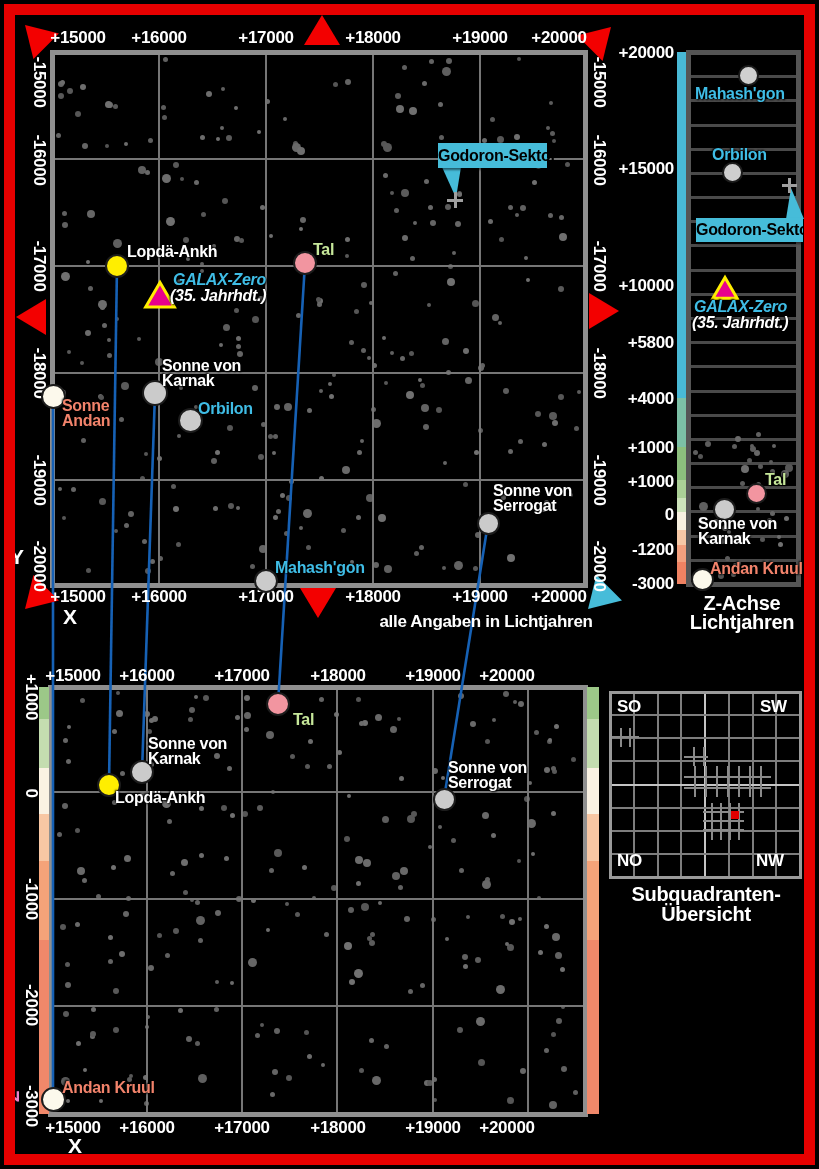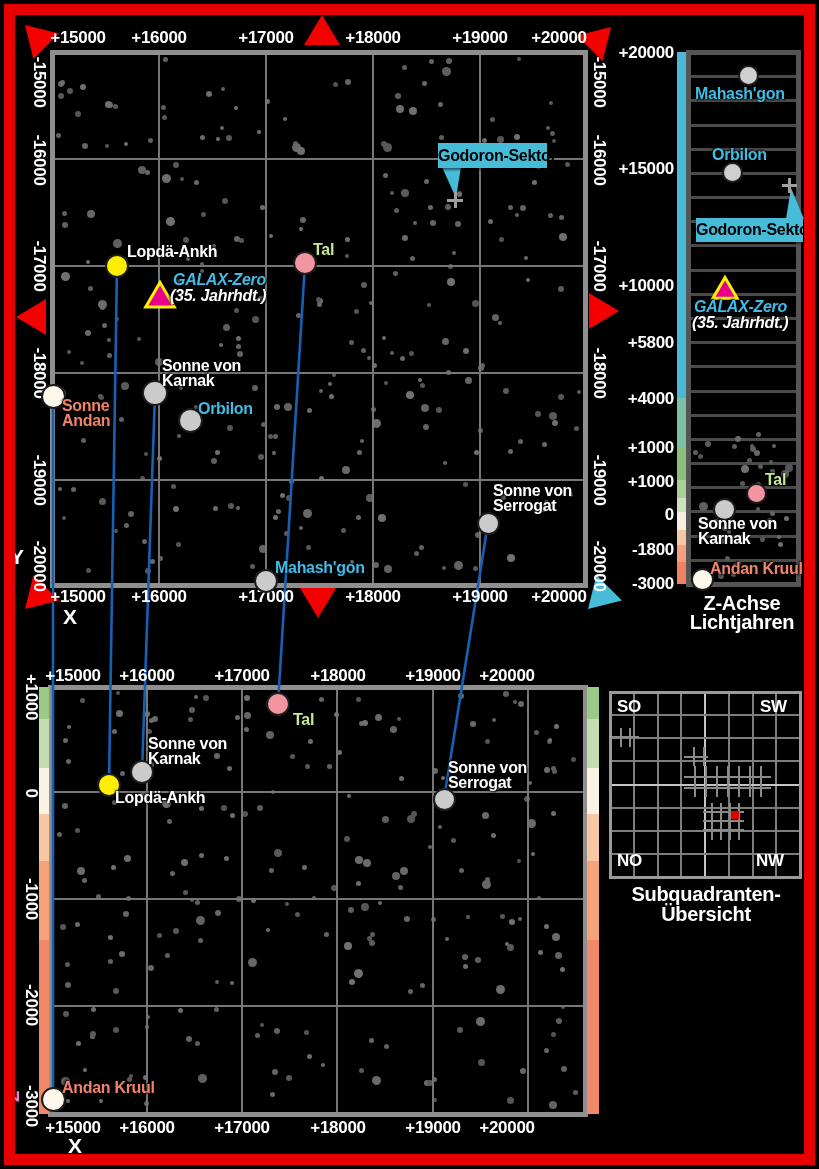--- a/index.html
+++ b/index.html
@@ -722,21 +722,21 @@
       <div class="tick rot" style="position: absolute; left: 31px; top: 1005px;">-2000</div>
       <div class="tick rot" style="position: absolute; left: 31px; top: 1106px;">-3000</div>
       <div class="tickr" style="position: absolute; left: 594px; top: 43px;">+20000</div>
       <div class="tickr" style="position: absolute; left: 594px; top: 159px;">+15000</div>
       <div class="tickr" style="position: absolute; left: 594px; top: 276px;">+10000</div>
       <div class="tickr" style="position: absolute; left: 594px; top: 333px;">+5800</div>
       <div class="tickr" style="position: absolute; left: 594px; top: 389px;">+4000</div>
       <div class="tickr" style="position: absolute; left: 594px; top: 438px;">+1000</div>
       <div class="tickr" style="position: absolute; left: 594px; top: 472px;">+1000</div>
       <div class="tickr" style="position: absolute; left: 594px; top: 505px;">0</div>
-      <div class="tickr" style="position: absolute; left: 594px; top: 540px;">-1800</div>
+      <div class="tickr" style="position: absolute; left: 594px; top: 540px;">-1200</div>
       <div class="tickr" style="position: absolute; left: 594px; top: 574px;">-3000</div>
       <div class="callout" style="position: absolute; left: 438px; top: 143px; width: 109px; height: 25px; line-height: 25px;">Godoron-Sektor</div>
       <div class="callout" style="position: absolute; left: 696px; top: 218px; width: 107px; height: 24px; line-height: 24px;">Godoron-Sektor</div>
       <div style="position: absolute; left: 105px; top: 254px; width: 20px; height: 20px; border-radius: 50%; background: rgb(255, 238, 0); border: 2px solid rgb(28, 28, 28);"></div>
       <div style="position: absolute; left: 293px; top: 251px; width: 20px; height: 20px; border-radius: 50%; background: rgb(242, 149, 160); border: 2px solid rgb(28, 28, 28);"></div>
       <div style="position: absolute; left: 142px; top: 380px; width: 22px; height: 22px; border-radius: 50%; background: rgb(203, 203, 203); border: 2px solid rgb(28, 28, 28);"></div>
       <div style="position: absolute; left: 177.5px; top: 407.5px; width: 21px; height: 21px; border-radius: 50%; background: rgb(203, 203, 203); border: 2px solid rgb(28, 28, 28);"></div>
       <div style="position: absolute; left: 40.5px; top: 383.5px; width: 21px; height: 21px; border-radius: 50%; background: rgb(252, 249, 236); border: 2px solid rgb(28, 28, 28);"></div>
       <div style="position: absolute; left: 254px; top: 569px; width: 20px; height: 20px; border-radius: 50%; background: rgb(203, 203, 203); border: 2px solid rgb(28, 28, 28);"></div>
       <div style="position: absolute; left: 476.5px; top: 511.5px; width: 19px; height: 19px; border-radius: 50%; background: rgb(203, 203, 203); border: 2px solid rgb(28, 28, 28);"></div>
@@ -818,20 +818,21 @@
       </div>
       <div class="slabel" style="position: absolute; left: 698px; top: 516px; color: rgb(255, 255, 255);">
         <div>Sonne von</div>
         <div>Karnak</div>
       </div>
       <div class="slabel" style="position: absolute; left: 710px; top: 561px; color: rgb(242, 131, 107);">
         <div>Andan Kruul</div>
       </div>
     </div>
 
+  <div class="static ann">alle Angaben in Lichtjahren</div>
   <div class="static axl ax-y">Y</div>
   <div class="static axl ax-xt">X</div>
   <div class="static axl ax-xb">X</div>
   <div class="static axl ax-z">Z</div>
   <div class="static title zt1">Z-Achse</div>
   <div class="static title zt2">Lichtjahren</div>
   <div class="static title sq1">Subquadranten-</div>
   <div class="static title sq2">Übersicht</div>
   <div class="static corner c-so">SO</div>
   <div class="static corner c-sw">SW</div>

